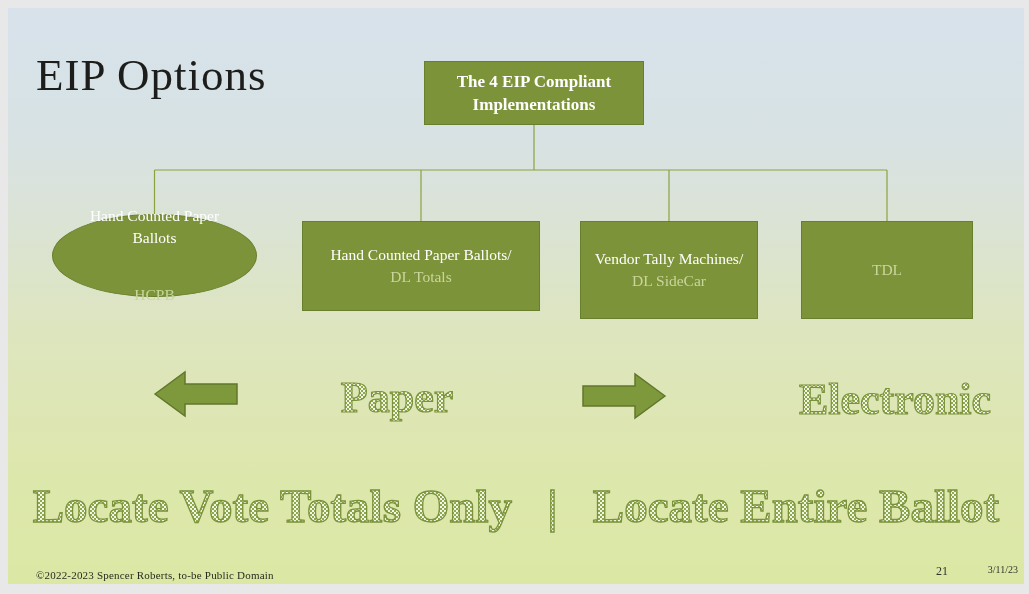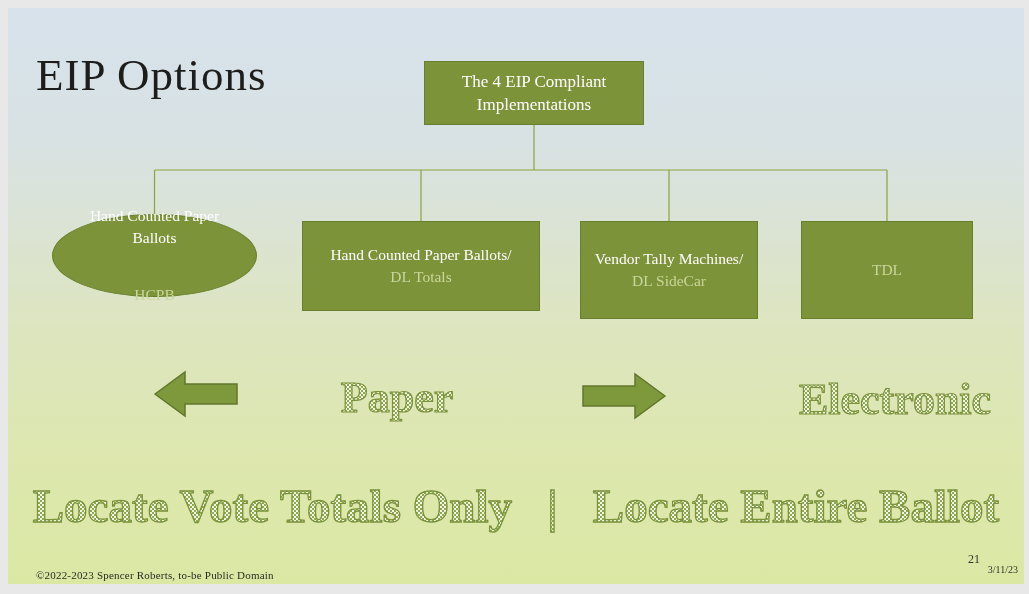--- a/index.html
+++ b/index.html
@@ -40,21 +40,21 @@
     display: flex;
     flex-direction: column;
     align-items: center;
     justify-content: center;
     text-align: center;
   }
   .node .main { font-size: 15.5px; line-height: 22px; }
   .node .sub  { font-size: 15.5px; line-height: 22px; color: #c9d69b; }
   .node-root {
     left: 416px; top: 53px; width: 220px; height: 64px;
-    font-size: 17px; line-height: 23px;
+    font-size: 17px; line-height: 23px; font-weight: bold;
   }
   .node-root .main { font-size: 17px; line-height: 23px; width: 185px; }
   .node-ellipse {
     left: 44px; top: 206px; width: 205px; height: 83px;
     border-radius: 50%;
     gap: 35px;
   }
   .node-ellipse .main { width: 150px; }
   .node-hcpb-dl { left: 294px; top: 213px; width: 238px; height: 90px; }
   .node-hcpb-dl .main { width: 205px; }
@@ -70,22 +70,22 @@
   }
   .footer-copyright {
     position: absolute;
     left: 28px; top: 561px;
     font-size: 11px;
     color: #2a2a20;
     letter-spacing: 0.2px;
   }
   .footer-page {
     position: absolute;
-    left: 920px; top: 544px; width: 20px;
-    font-size: 12px; color: #33332a; text-align: right; margin-left: 32px;
+    left: 920px; top: 556px; width: 20px;
+    font-size: 12px; color: #33332a; text-align: right;
   }
   .footer-date {
     position: absolute;
     left: 962px; top: 556px; width: 48px;
     font-size: 10px; color: #33332a; text-align: right;
   }
 </style>
 </head>
 <body>
 

